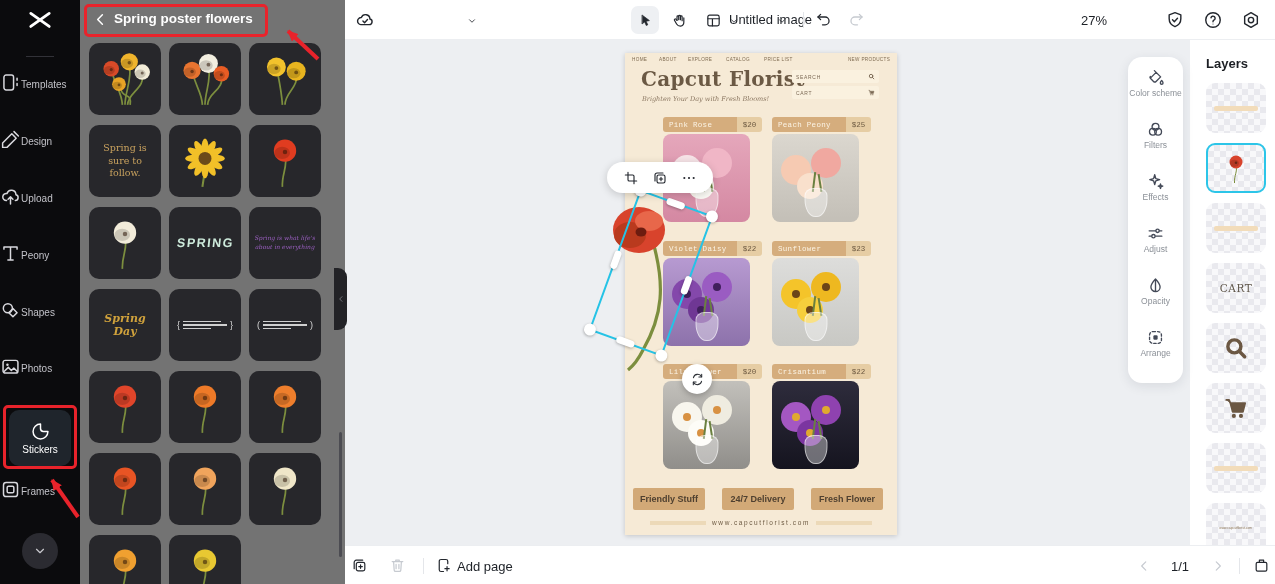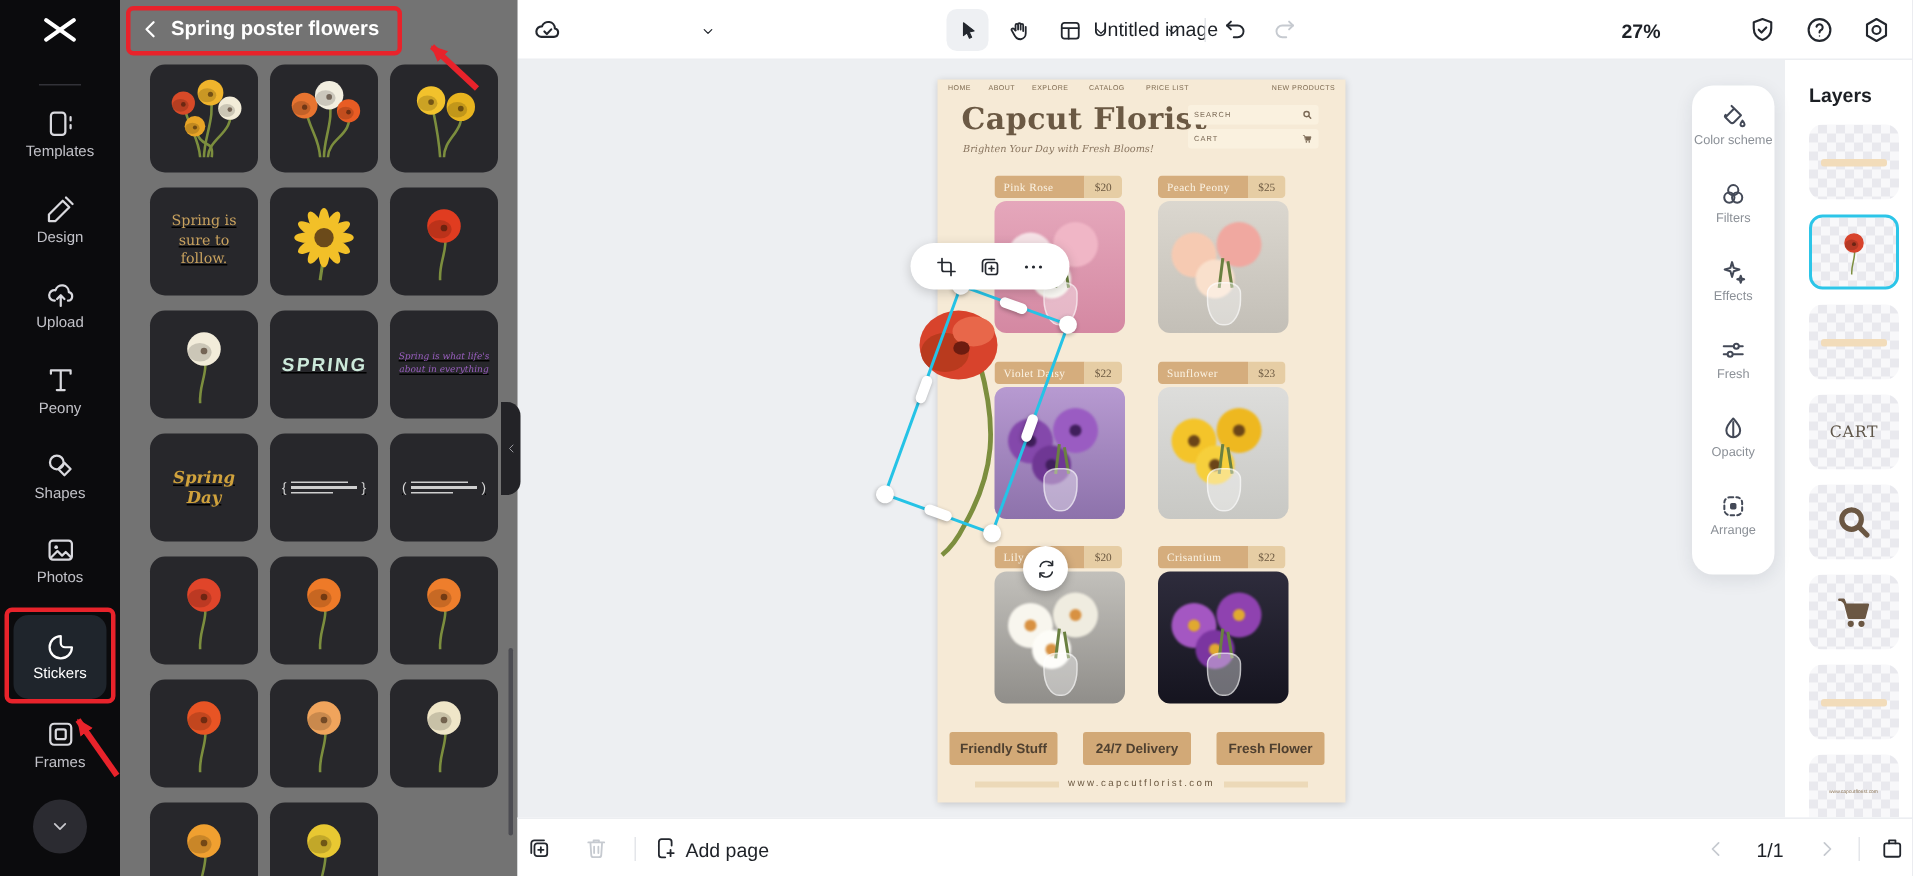--- a/index.html
+++ b/index.html
@@ -6,37 +6,37 @@
   *{box-sizing:border-box;}
   .app{position:relative;width:1275px;height:584px;overflow:hidden;background:#edeff2;
        font-family:"Liberation Sans",sans-serif;-webkit-font-smoothing:antialiased;}
   .ico{display:inline-flex;align-items:center;justify-content:center;}
   .ico svg{width:100%;height:100%;display:block;}
 
   
   .rail{position:absolute;left:0;top:0;width:80px;height:584px;background:#0b0b0d;z-index:6;}
   .rail-logo{position:absolute;left:27px;top:8px;width:26px;height:26px;color:#fff;}
   .rail-div{position:absolute;left:26px;top:56px;width:28px;height:1px;background:#323238;}
-  .rail-item{position:absolute;left:0;width:80px;display:flex;flex-direction:column;align-items:center;cursor:pointer;}
+  .rail-item{position:absolute;left:0;width:80px;display:flex;flex-direction:row;align-items:center;cursor:pointer;}
   .rail-item .ico{width:21px;height:21px;color:#d9d9de;}
   .rail-item .lbl{margin-top:3px;font-size:10px;color:#c2c2c8;}
   .rail-tile{position:absolute;left:9px;width:62px;height:56px;background:#1f252c;border-radius:10px;
              display:flex;flex-direction:column;align-items:center;justify-content:center;cursor:pointer;}
   .rail-tile .ico{width:21px;height:21px;color:#fff;}
   .rail-tile .lbl{margin-top:2px;font-size:10px;color:#fff;}
   .rail-more{position:absolute;left:22px;top:533px;width:36px;height:36px;border-radius:50%;
              background:#2b2b31;display:flex;align-items:center;justify-content:center;cursor:pointer;}
   .rail-more .ico{width:14px;height:14px;color:#c9c9ce;}
 
   
   .panel{position:absolute;left:80px;top:0;width:265px;height:584px;background:#737373;z-index:5;overflow:hidden;}
   .panel-back{position:absolute;left:13px;top:12px;width:15px;height:15px;color:#fff;cursor:pointer;}
   .panel-title{position:absolute;left:34px;top:11px;font-size:13.5px;font-weight:bold;color:#fff;}
-  .grid{position:absolute;left:20px;top:43px;width:252px;height:541px;display:grid;
-        grid-template-columns:repeat(3,72px);grid-auto-rows:72px;column-gap:8px;row-gap:10px;text-decoration:underline;}
+  .grid{position:absolute;left:9px;top:43px;width:252px;height:541px;display:grid;
+        grid-template-columns:repeat(3,72px);grid-auto-rows:72px;column-gap:8px;row-gap:10px;}
   .thumb{width:72px;height:72px;border-radius:10px;background:#27272b;overflow:hidden;position:relative;
          display:flex;align-items:center;justify-content:center;cursor:pointer;}
   .thumb svg{width:62px;height:62px;}
   .t-serif{font-family:"DejaVu Serif",serif;font-size:9.5px;line-height:1.3;text-align:center;padding:4px;}
   .t-brush{font-weight:bold;font-size:12.5px;letter-spacing:1.5px;transform:skewX(-6deg);}
   .t-script{font-family:"DejaVu Serif",serif;font-style:italic;text-align:center;padding:4px;}
   .fineprint{display:flex;align-items:center;gap:3px;color:#d8d8d8;}
   .fineprint .br{font-size:9px;}
   .fineprint .bars span{display:block;height:1.5px;background:#cfcfcf;margin:2px 0;}
   .panel-scroll{position:absolute;left:259px;top:432px;width:3px;height:125px;background:#4c4c52;border-radius:2px;}
@@ -44,40 +44,40 @@
                 border-radius:0 9px 9px 0;z-index:20;display:flex;align-items:center;justify-content:center;cursor:pointer;}
   .collapse-tab .ico{width:8px;height:10px;color:#98989e;}
 
   
   .topbar{position:absolute;left:345px;top:0;width:930px;height:40px;background:#fff;border-bottom:1px solid #eceef1;z-index:4;}
   .tb-ico{position:absolute;color:#23272e;cursor:pointer;}
   .tb-name{position:absolute;left:384px;top:12px;font-size:13px;color:#1d2127;font-weight:500;cursor:pointer;}
   .tool-btn{position:absolute;top:6px;width:28px;height:28px;border-radius:7px;display:flex;align-items:center;
             justify-content:center;color:#23272e;cursor:pointer;}
   .tool-btn.active{background:#eef0f3;}
-  .tb-zoom{position:absolute;left:736px;top:13px;font-size:13px;color:#1d2127;cursor:pointer;font-weight:bold;}
+  .tb-zoom{position:absolute;left:736px;top:13px;font-size:13px;color:#1d2127;cursor:pointer;}
   .vdiv{position:absolute;width:1px;background:#e4e6ea;}
 
   
   .canvas{position:absolute;left:345px;top:40px;width:845px;height:505px;background:#edeff2;z-index:1;overflow:hidden;}
   .poster{position:absolute;left:280px;top:13px;width:272px;height:482px;background:#f6ead6;
           box-shadow:0 1px 5px rgba(0,0,0,.18);}
   .p-nav{position:absolute;left:7px;right:7px;top:3px;display:flex;gap:7px;align-items:center;}
   .p-nav span{font-size:6px;transform:scale(.78);transform-origin:left center;color:#7f6b51;letter-spacing:.4px;white-space:nowrap;}
   .p-nav span:last-child{margin-left:auto;transform-origin:right center;}
   .p-title{position:absolute;left:16px;top:14px;font-family:"DejaVu Serif",serif;font-weight:bold;
            font-size:20px;color:#6b5944;letter-spacing:.3px;}
   .p-tagline{position:absolute;left:17px;top:42px;font-family:"DejaVu Serif",serif;font-style:italic;
              font-size:6.5px;color:#8a7660;}
   .p-box{position:absolute;left:167px;width:87px;height:13px;background:#faf1df;border-radius:2px;
          display:flex;align-items:center;padding:0 4px;color:#7a6854;}
   .p-box .l{font-size:5.5px;letter-spacing:.8px;transform:scale(.9);transform-origin:left center;flex:1;}
   .p-box .ico{width:7px;height:7px;color:#7a6854;}
-  .card-label{position:absolute;width:85px;height:15px;display:flex;border-radius:3px;overflow:hidden;
-              font-family:Liberation Serif, serif;}
+  .card-label{position:absolute;width:99px;height:15px;display:flex;border-radius:3px;overflow:hidden;
+              font-family:Liberation Mono, monospace;}
   .card-label .nm{flex:1;background:#d5ad7d;color:#fbf3e4;font-size:7.5px;display:flex;align-items:center;padding-left:6px;letter-spacing:.3px;}
   .card-label .pr{width:25px;background:#e6cda4;color:#6d5a42;font-size:7.5px;display:flex;align-items:center;justify-content:center;}
   .photo{position:absolute;width:87px;height:88px;border-radius:8px;overflow:hidden;}
   .bloom{position:absolute;border-radius:50%;filter:blur(.6px);}
   .stemline{position:absolute;width:2px;background:#6a8040;}
   .vase{position:absolute;left:50%;bottom:5px;transform:translateX(-50%);width:23px;height:29px;
         background:rgba(255,255,255,.38);border:1px solid rgba(255,255,255,.55);
         border-radius:40% 40% 46% 46%/26% 26% 60% 60%;}
   .badge{position:absolute;top:435px;height:22px;width:72px;background:#d2a977;border-radius:2px;
          display:flex;align-items:center;justify-content:center;font-weight:bold;font-size:9px;color:#4f4030;}
@@ -719,21 +719,21 @@
         <span class="lbl">Effects</span>
       </div>
       <div class="tool-item">
         <span class="ico">
           <svg viewBox="0 0 24 24" fill="none" stroke="currentColor" stroke-width="1.7" stroke-linecap="round" stroke-linejoin="round">
             <path d="M4 8.6h16M4 15.4h16"></path>
             <circle cx="14.6" cy="8.6" r="2.1" fill="#fff"></circle>
             <circle cx="9.4" cy="15.4" r="2.1" fill="#fff"></circle>
           </svg>
         </span>
-        <span class="lbl">Fresh</span>
+        <span class="lbl">Adjust</span>
       </div>
       <div class="tool-item">
         <span class="ico">
           <svg viewBox="0 0 24 24" fill="none" stroke="currentColor" stroke-width="1.7" stroke-linecap="round" stroke-linejoin="round">
             <path d="M12 3.8s5.8 6.3 5.8 10a5.8 5.8 0 0 1-11.6 0c0-3.7 5.8-10 5.8-10Z"></path>
             <path d="M12 6.8v12.4"></path>
           </svg>
         </span>
         <span class="lbl">Opacity</span>
       </div>

